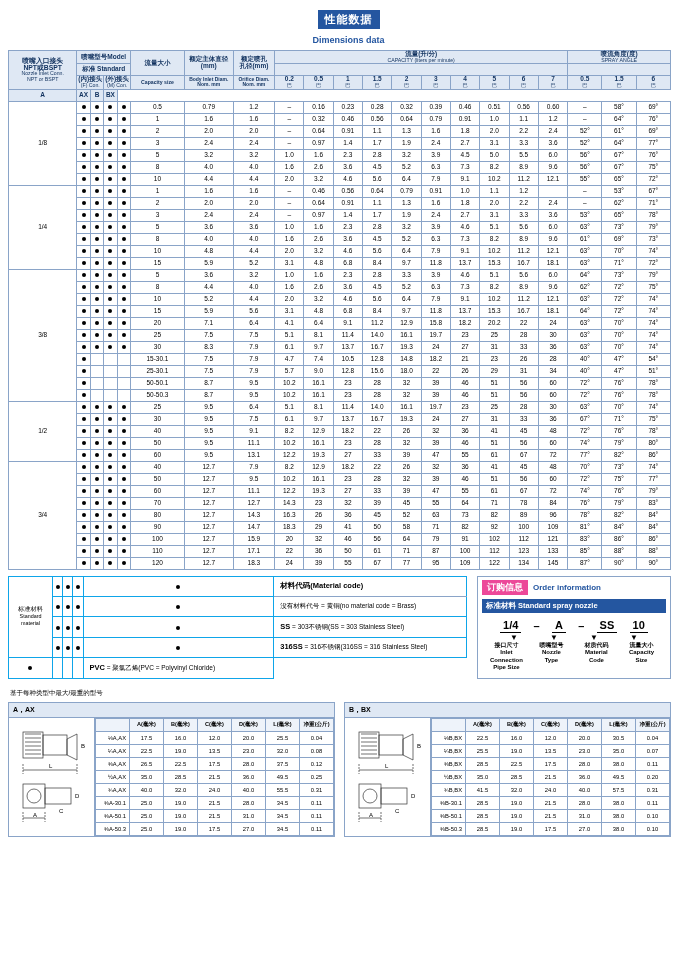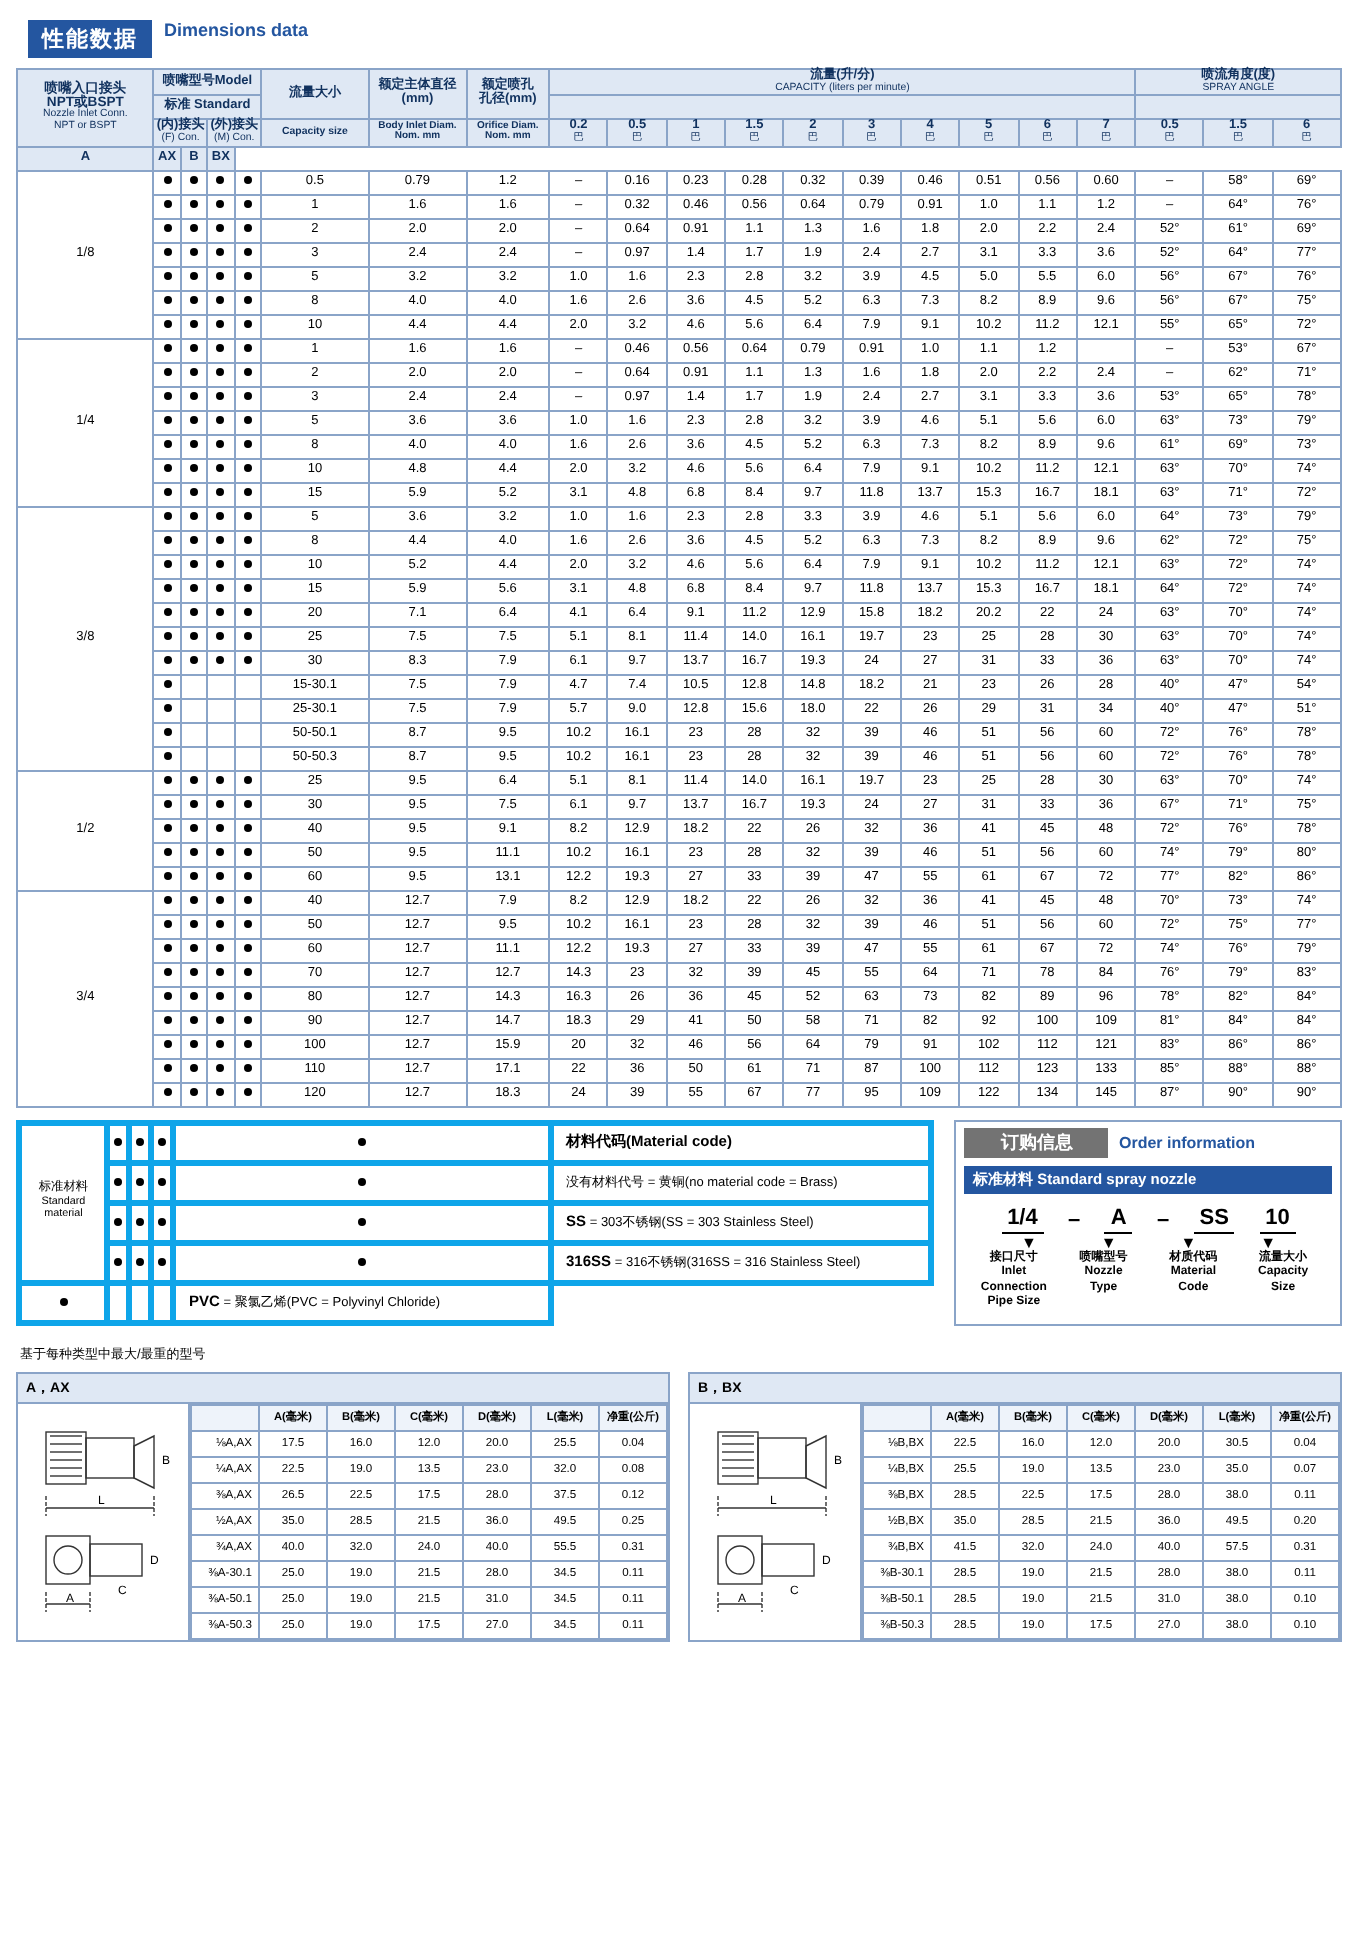--- a/index.html
+++ b/index.html
@@ -7,21 +7,21 @@
     margin: 0;
     width: 679px;
     background: #ffffff;
     font-family: "Liberation Sans", sans-serif;
     font-size: 7px;
     color: #000;
   }
   .page { width: 679px; position: relative; padding: 6px 8px; }
 
   
-  .sec-head { display: flex; gap: 6px; margin: 4px 0 5px 6px; }
+  .sec-head { display: flex; align-items: center; gap: 6px; margin: 4px 0 5px 18px; flex-direction: column; }
   .sec-head .cn {
     background: #2456a0; color: #fff; font-size: 11px; font-weight: bold;
     padding: 2px 7px; letter-spacing: 1px;
   }
   .sec-head .en { color: #2456a0; font-size: 9px; font-weight: bold; }
 
   
   table.perf { border-collapse: collapse; width: 663px; table-layout: fixed; }
   table.perf td, table.perf th {
     border: 1px solid #8aa4c8;
@@ -37,29 +37,29 @@
   table.perf .grp-sep td { border-top: 1.6px solid #4b6fa5; }
   .inlet-cell { font-size: 9px; font-weight: normal; }
   .dot { display:inline-block; width:4px; height:4px; border-radius:50%; background:#000; }
   td.dotcell { width: 11px; }
   .ang { font-size: 6.5px; }
   .tiny { font-size: 5.2px; font-weight: normal; display:block; }
 
   
   .lower { display: flex; gap: 10px; margin-top: 6px; width: 663px; }
   table.mat { border-collapse: collapse; table-layout: fixed; }
-  table.mat td { border: 3px solid #0ea5e9; font-size: 6.5px; height: 14px; text-align: center; padding: 0 2px; margin-top: 28px;}
+  table.mat td { border: 1px solid #0ea5e9; font-size: 6.5px; height: 14px; text-align: center; padding: 0 2px; margin-top: 28px;}
   table.mat td.lbl { width: 56px; font-size: 6.2px; line-height: 1.1;}
   table.mat td.desc { text-align: left; padding-left: 6px; width: 300px; }
   table.mat td.desc b { font-size: 7.5px; }
 
   
   .order-box { border: 1px solid #8aa4c8; width: 287px; padding: 3px 4px 6px 4px; }
   .order-head { display: flex; align-items: center; gap: 5px; margin-bottom: 4px;}
-  .order-head .cn { background: #737373; color: #fff; font-size: 9px; font-weight: bold; padding: 1px 18px; }
+  .order-head .cn { background: #ec4899; color: #fff; font-size: 9px; font-weight: bold; padding: 1px 5px; }
   .order-head .en { color: #2456a0; font-size: 8px; font-weight: bold; }
   .std-row { background: #2456a0; color:#fff; font-size: 7.5px; font-weight: bold; padding: 2px 4px; margin-bottom: 4px;}
   .code-line { display: flex; align-items: center; justify-content: space-around; font-size: 11px; font-weight: bold; padding: 2px 12px 0 12px;}
   .code-line .u { border-bottom: 1.5px solid #000; padding: 0 3px 1px 3px; }
   .arrows { display:flex; justify-content: space-around; padding: 0 12px; font-size: 8px;}
   .legend-row { display: flex; justify-content: space-around; text-align: center; font-size: 6px; font-weight: bold; padding: 0 2px; }
   .legend-row div { width: 25%; line-height: 1.25; }
 
   
   .dims-wrap { margin-top: 10px; }

